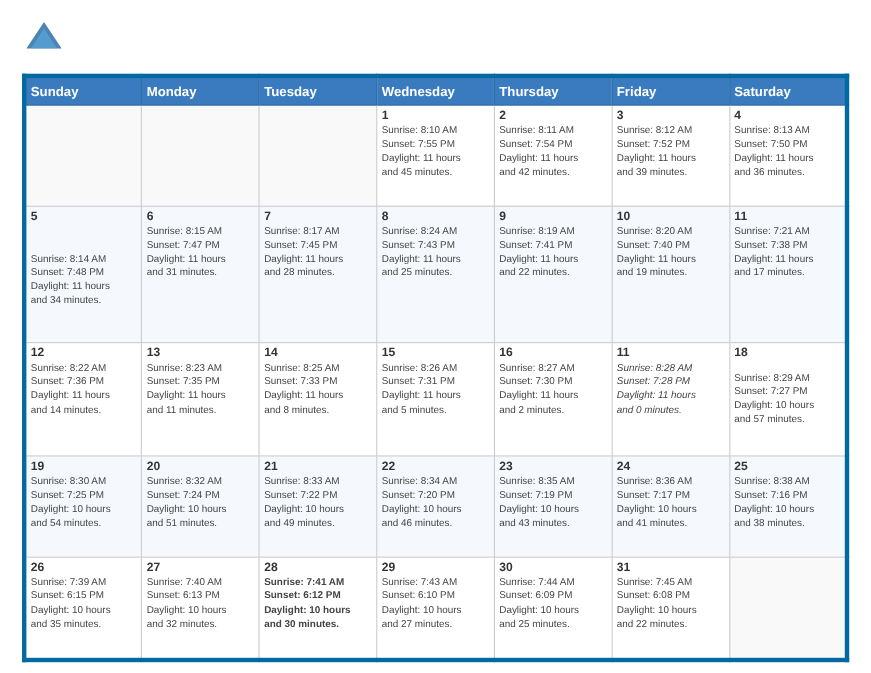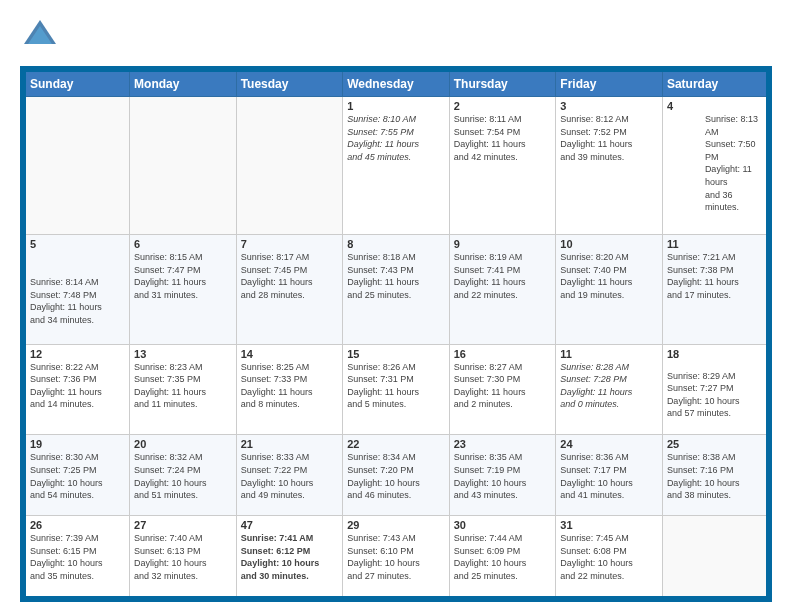--- a/index.html
+++ b/index.html
@@ -54,21 +54,21 @@
       font-weight: 300;
       color: #333;
       line-height: 1.1;
     }
     .location {
       font-size: 14px;
       color: #555;
     }
     .calendar {
       flex: 1;
-      border: 6px solid #0369a1;
+      border: 4px solid #0369a1;
       border-collapse: collapse;
       width: 100%;
       table-layout: fixed;
     }
     .calendar th {
       background: #3a7abf;
       color: #fff;
       font-size: 12px;
       font-weight: bold;
       padding: 5px 4px;
@@ -141,42 +141,42 @@
           <th>Saturday</th>
         </tr>
     </thead>
     <tbody id="calendar-body">
     <tr>
           <td class="empty-cell"></td>
           <td class="empty-cell"></td>
           <td class="empty-cell"></td>
           <td>
             <span class="day-num">1</span>
-            <div class="day-info" style="white-space: pre-line; font-style: italic;">Sunrise: 8:10 AM
+            <div class="day-info" style="white-space: pre-line;">Sunrise: 8:10 AM
 Sunset: 7:55 PM
 Daylight: 11 hours
 and 45 minutes.</div>
           </td>
           <td>
             <span class="day-num">2</span>
             <div class="day-info" style="white-space: pre-line;">Sunrise: 8:11 AM
 Sunset: 7:54 PM
 Daylight: 11 hours
 and 42 minutes.</div>
           </td>
           <td>
             <span class="day-num">3</span>
             <div class="day-info" style="white-space: pre-line;">Sunrise: 8:12 AM
 Sunset: 7:52 PM
 Daylight: 11 hours
 and 39 minutes.</div>
           </td>
           <td>
             <span class="day-num">4</span>
-            <div class="day-info" style="white-space: pre-line; margin-left: 38px;">Sunrise: 8:13 AM
+            <div class="day-info" style="white-space: pre-line;">Sunrise: 8:13 AM
 Sunset: 7:50 PM
 Daylight: 11 hours
 and 36 minutes.</div>
           </td>
         </tr>
         <tr>
           <td>
             <span class="day-num">5</span>
             <div class="day-info" style="white-space: pre-line; margin-top: 26px;">Sunrise: 8:14 AM
 Sunset: 7:48 PM
@@ -192,21 +192,21 @@
           </td>
           <td>
             <span class="day-num">7</span>
             <div class="day-info" style="white-space: pre-line;">Sunrise: 8:17 AM
 Sunset: 7:45 PM
 Daylight: 11 hours
 and 28 minutes.</div>
           </td>
           <td>
             <span class="day-num">8</span>
-            <div class="day-info" style="white-space: pre-line;">Sunrise: 8:18 AM
+            <div class="day-info" style="white-space: pre-line;">Sunrise: 8:24 AM
 Sunset: 7:43 PM
 Daylight: 11 hours
 and 25 minutes.</div>
           </td>
           <td>
             <span class="day-num">9</span>
             <div class="day-info" style="white-space: pre-line;">Sunrise: 8:19 AM
 Sunset: 7:41 PM
 Daylight: 11 hours
 and 22 minutes.</div>
@@ -337,21 +337,21 @@
 and 35 minutes.</div>
           </td>
           <td>
             <span class="day-num">27</span>
             <div class="day-info" style="white-space: pre-line;">Sunrise: 7:40 AM
 Sunset: 6:13 PM
 Daylight: 10 hours
 and 32 minutes.</div>
           </td>
           <td>
-            <span class="day-num">47</span>
+            <span class="day-num">28</span>
             <div class="day-info" style="white-space: pre-line; font-weight: bold;">Sunrise: 7:41 AM
 Sunset: 6:12 PM
 Daylight: 10 hours
 and 30 minutes.</div>
           </td>
           <td>
             <span class="day-num">29</span>
             <div class="day-info" style="white-space: pre-line;">Sunrise: 7:43 AM
 Sunset: 6:10 PM
 Daylight: 10 hours

